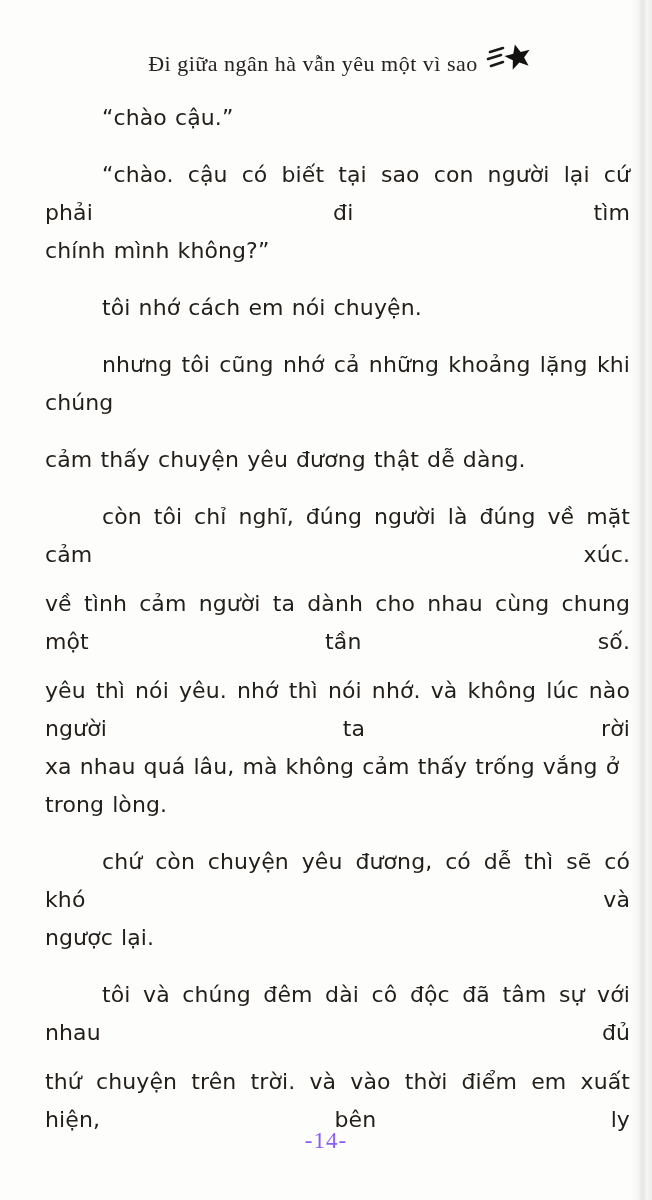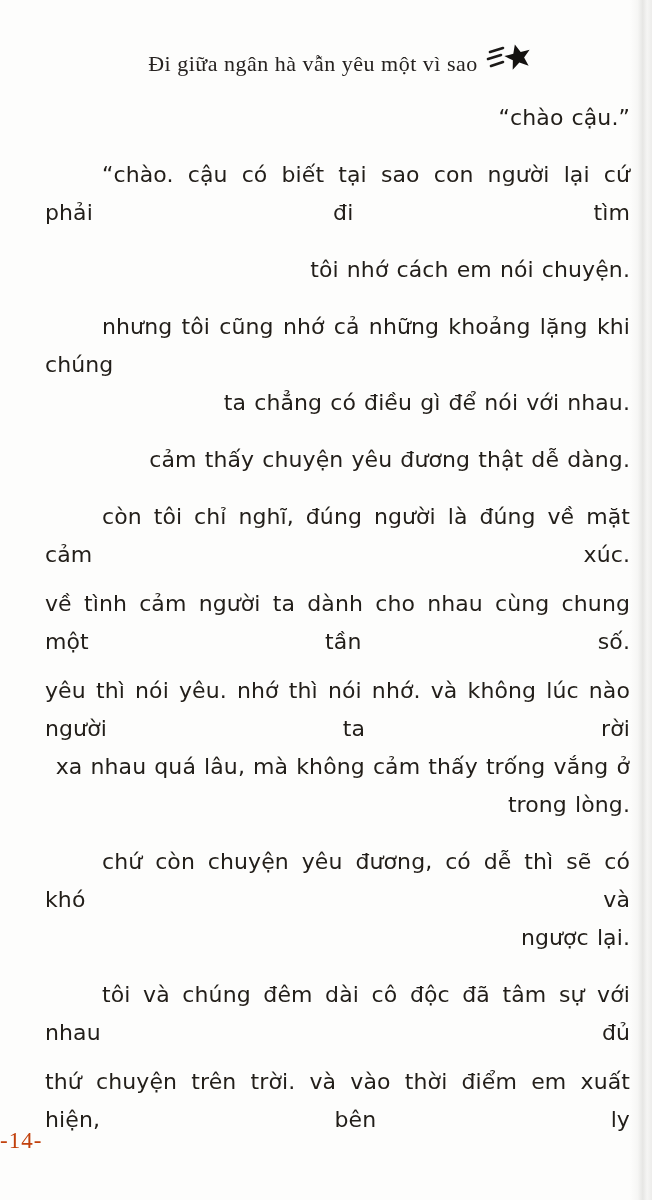--- a/index.html
+++ b/index.html
@@ -51,36 +51,36 @@
     width: 585px;
   }
   .para { margin: 0 0 19px 0; }
   .para:last-child { margin-bottom: 0; }
   .line {
     font-size: 22px;
     line-height: 38px;
     letter-spacing: 0.1px;
     word-spacing: 1px;
     white-space: normal;
-    text-align: right;
   }
   .line.just {
     text-align: justify;
     text-align-last: justify;
     margin-top: 11px;
     -moz-text-align-last: justify;
   }
   .line.first { text-indent: 57px; }
   .page-number {
     position: absolute;
     top: 1128px; left: 0; right: 0;
+    text-align: center;
     font-family: "Liberation Serif", "DejaVu Serif", serif;
     font-size: 23px;
     letter-spacing: 1px;
-    color: #c2410c;
+    color: #8b5cf6;
   }
 </style>
 </head>
 <body>
 
 <div class="running-head">
   <span>Đi giữa ngân hà vẫn yêu một vì sao</span>
   <span class="star">
     <svg width="46" height="34" viewBox="0 0 46 34" aria-hidden="true">
       <g stroke="#1c1a18" stroke-width="2.6" stroke-linecap="round">
@@ -94,27 +94,27 @@
     </svg>
   </span>
 </div>
 
 <div class="page-body">
     <div class="para">
       <div class="line first">“chào cậu.”</div>
     </div>
     <div class="para">
       <div class="line first just">“chào. cậu có biết tại sao con người lại cứ phải đi tìm</div>
+      <div class="line">chính mình không?”</div>
     </div>
     <div class="para">
       <div class="line first">tôi nhớ cách em nói chuyện.</div>
     </div>
     <div class="para">
       <div class="line first just">nhưng tôi cũng nhớ cả những khoảng lặng khi chúng</div>
-      <div class="line">ta chẳng có điều gì để nói với nhau.</div>
     </div>
     <div class="para">
       <div class="line">cảm thấy chuyện yêu đương thật dễ dàng.</div>
     </div>
     <div class="para">
       <div class="line first just">còn tôi chỉ nghĩ, đúng người là đúng về mặt cảm xúc.</div>
       <div class="line just">về tình cảm người ta dành cho nhau cùng chung một tần số.</div>
       <div class="line just">yêu thì nói yêu. nhớ thì nói nhớ. và không lúc nào người ta rời</div>
       <div class="line">xa nhau quá lâu, mà không cảm thấy trống vắng ở trong lòng.</div>
     </div>

